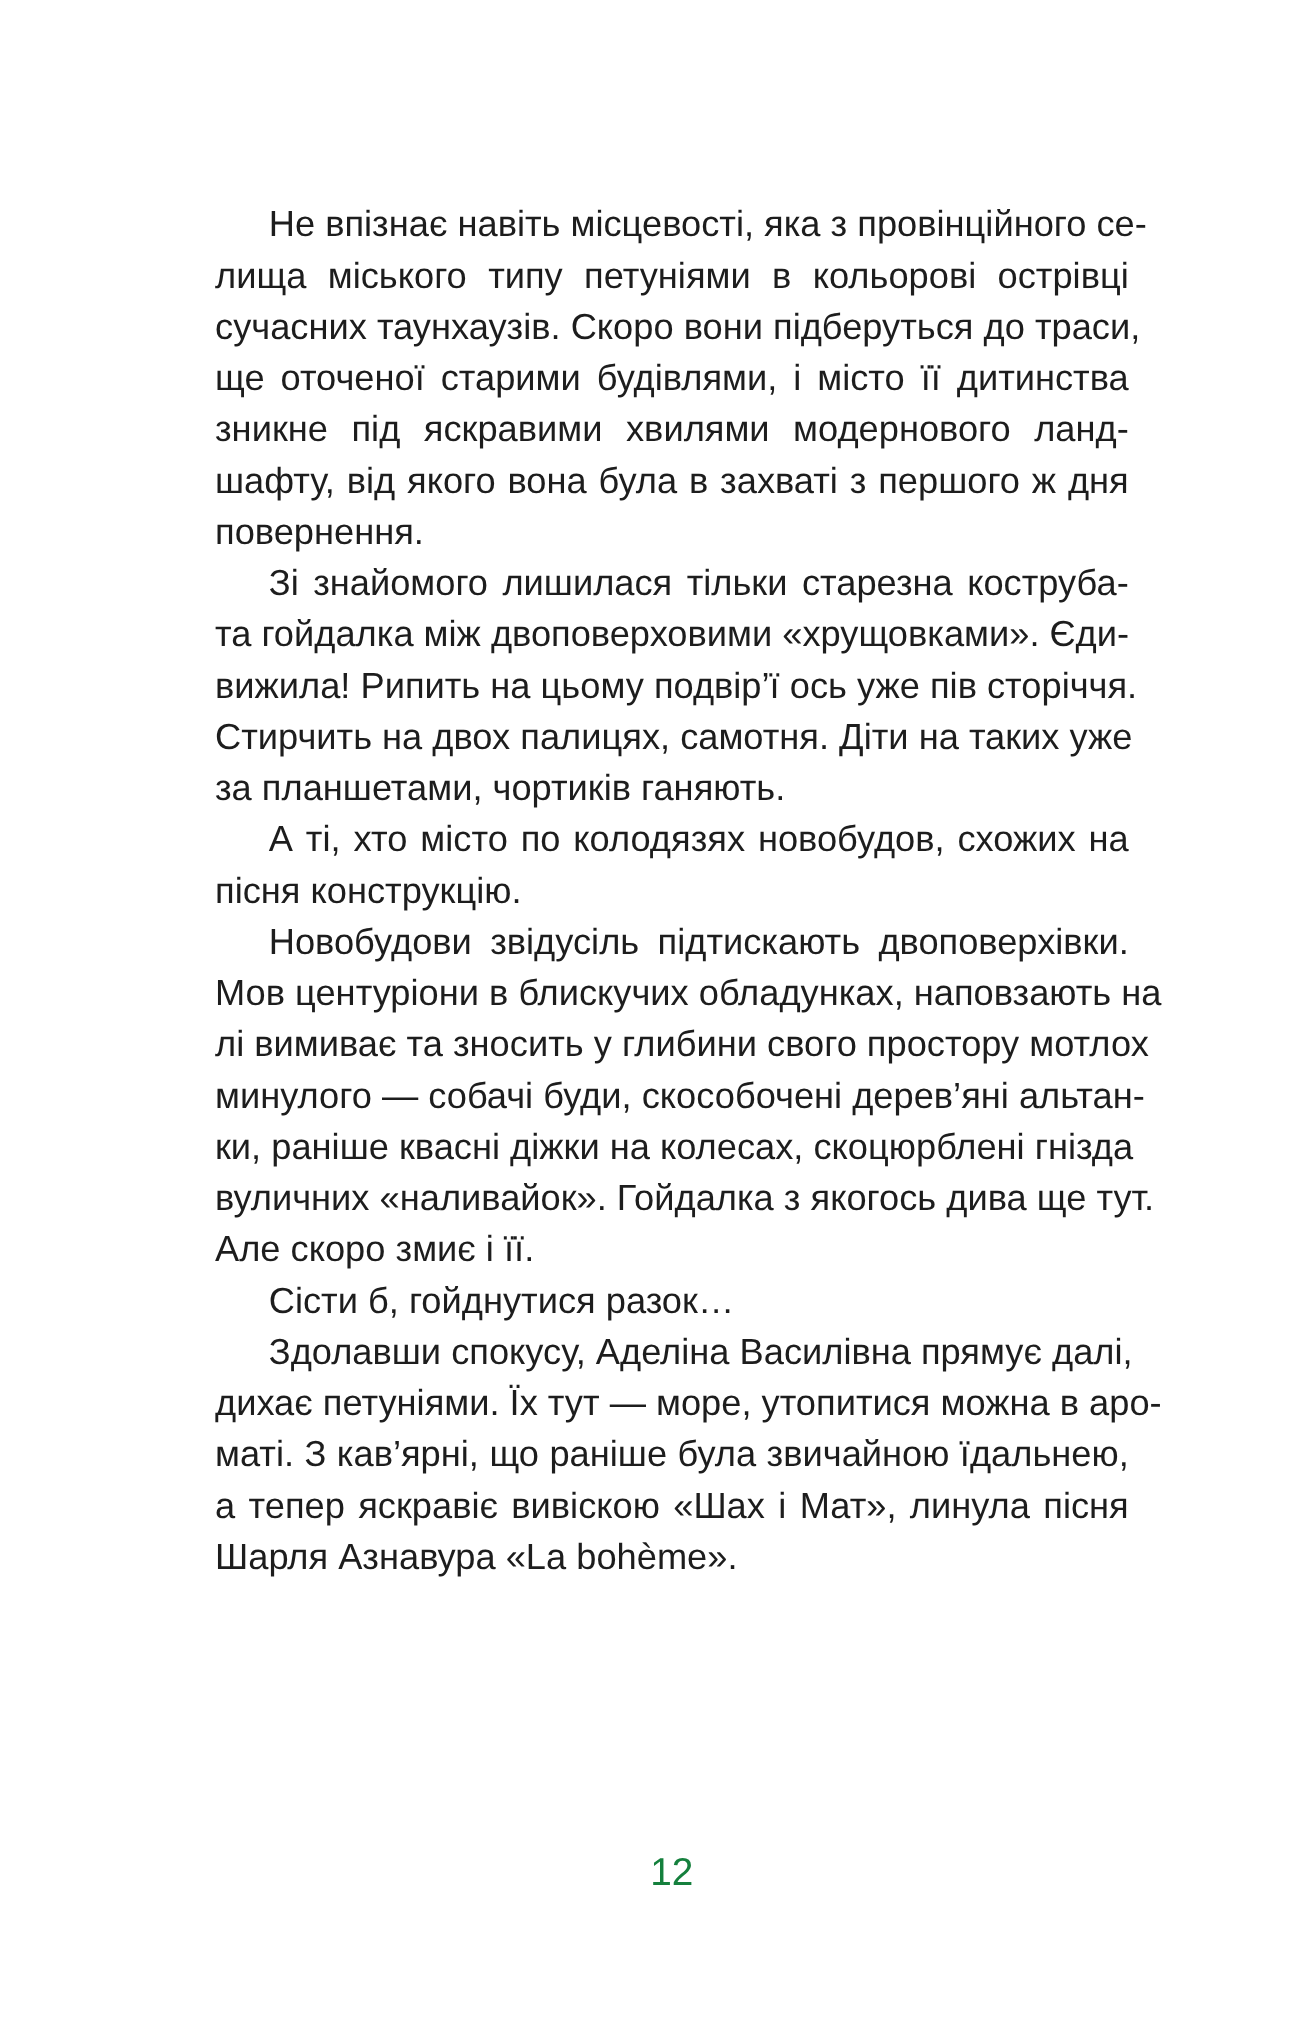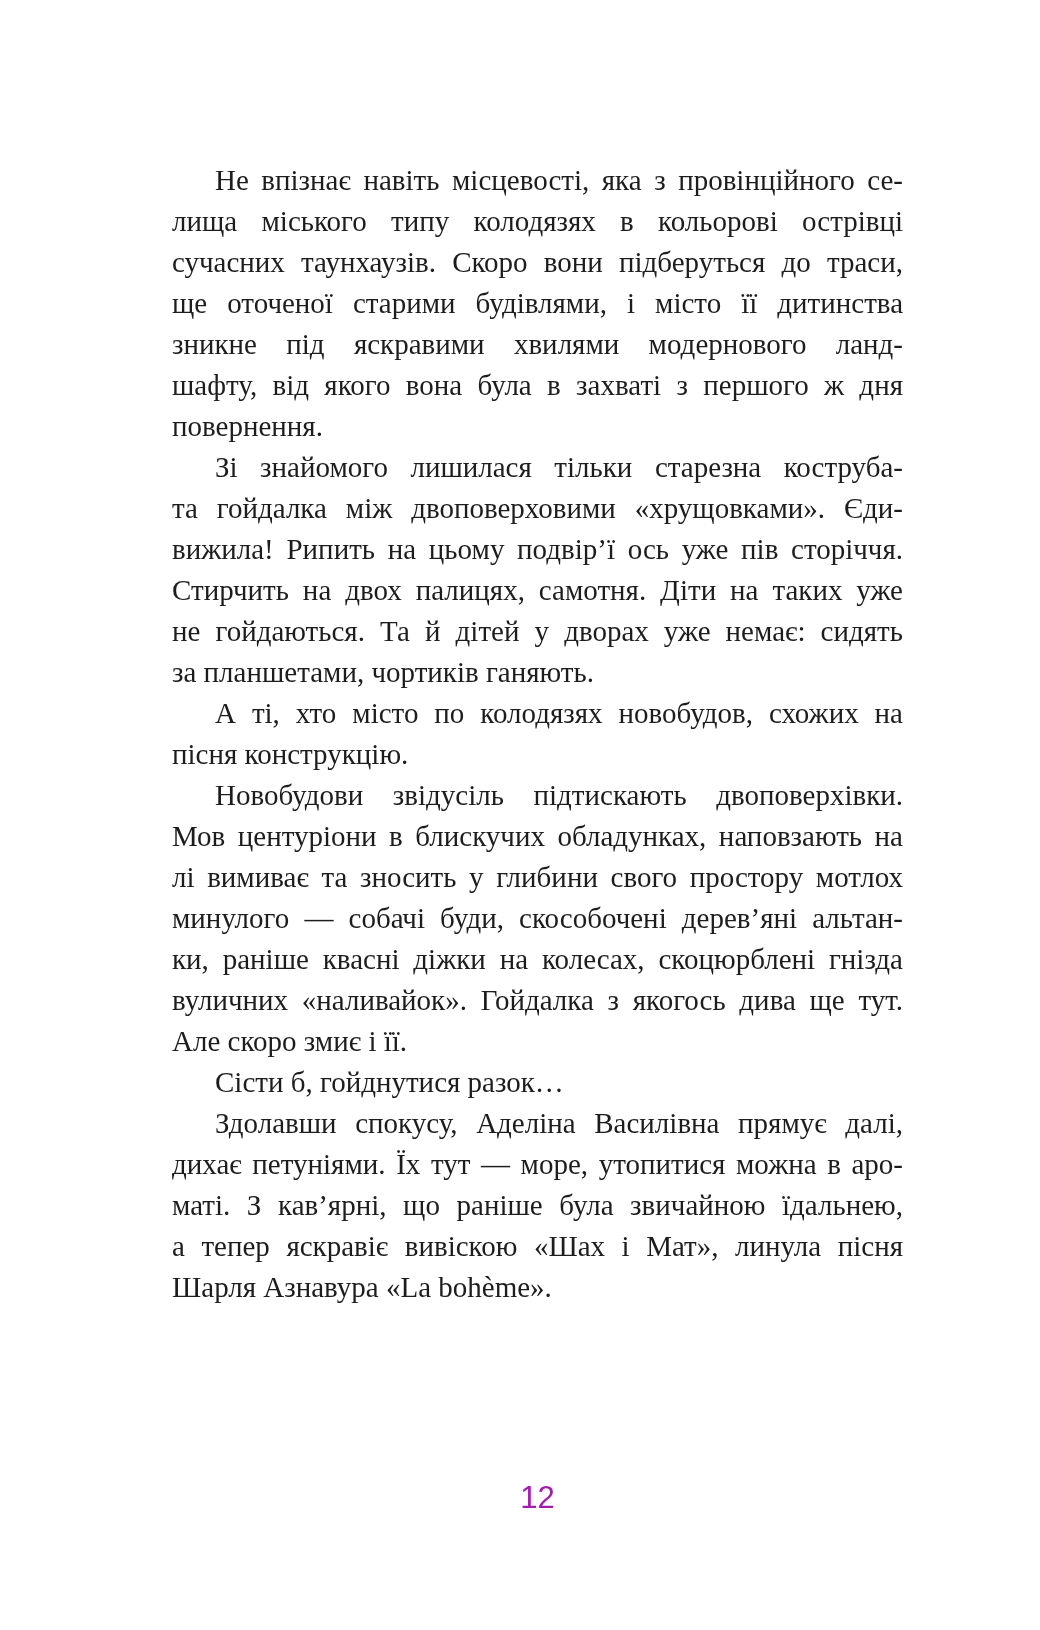--- a/index.html
+++ b/index.html
@@ -12,21 +12,21 @@
     width: 1040px;
     height: 1630px;
     background: #ffffff;
     overflow: hidden;
   }
   .text-block {
     position: absolute;
     left: 172px;
     top: 160px;
     width: 731px;
-    font-family: Liberation Serif, serif;
+    font-family: Liberation Sans, sans-serif;
     font-size: 29px;
     color: #1d1d1d;
   }
   .para {
     margin: 0;
     padding: 0;
   }
   .line {
     height: 41px;
     line-height: 41px;
@@ -43,43 +43,42 @@
   }
   .folio {
     position: absolute;
     left: 172px;
     top: 1480px;
     width: 731px;
     text-align: center;
     font-family: "Liberation Sans", "DejaVu Sans", sans-serif;
     font-size: 31px;
     font-weight: 400;
-    color: #a21caf;
+    color: #15803d;
   }
 </style>
 </head>
 <body>
 
 <div class="page">
   <main class="text-block" id="text-block">
       <div class="para">
         <div class="line first">Не впізнає навіть місцевості, яка з провінційного се-</div>
-        <div class="line">лища міського типу колодязях в кольорові острівці</div>
+        <div class="line">лища міського типу петуніями в кольорові острівці</div>
         <div class="line">сучасних таунхаузів. Скоро вони підберуться до траси,</div>
         <div class="line">ще оточеної старими будівлями, і місто її дитинства</div>
         <div class="line">зникне під яскравими хвилями модернового ланд-</div>
         <div class="line">шафту, від якого вона була в захваті з першого ж дня</div>
         <div class="line last">повернення.</div>
       </div>
       <div class="para">
         <div class="line first">Зі знайомого лишилася тільки старезна коструба-</div>
         <div class="line">та гойдалка між двоповерховими «хрущовками». Єди-</div>
         <div class="line">вижила! Рипить на цьому подвір’ї ось уже пів сторіччя.</div>
         <div class="line">Стирчить на двох палицях, самотня. Діти на таких уже</div>
-        <div class="line">не гойдаються. Та й дітей у дворах уже немає: сидять</div>
         <div class="line last">за планшетами, чортиків ганяють.</div>
       </div>
       <div class="para">
         <div class="line first">А ті, хто місто по колодязях новобудов, схожих на</div>
         <div class="line last">пісня конструкцію.</div>
       </div>
       <div class="para">
         <div class="line first">Новобудови звідусіль підтискають двоповерхівки.</div>
         <div class="line">Мов центуріони в блискучих обладунках, наповзають на</div>
         <div class="line">лі вимиває та зносить у глибини свого простору мотлох</div>

